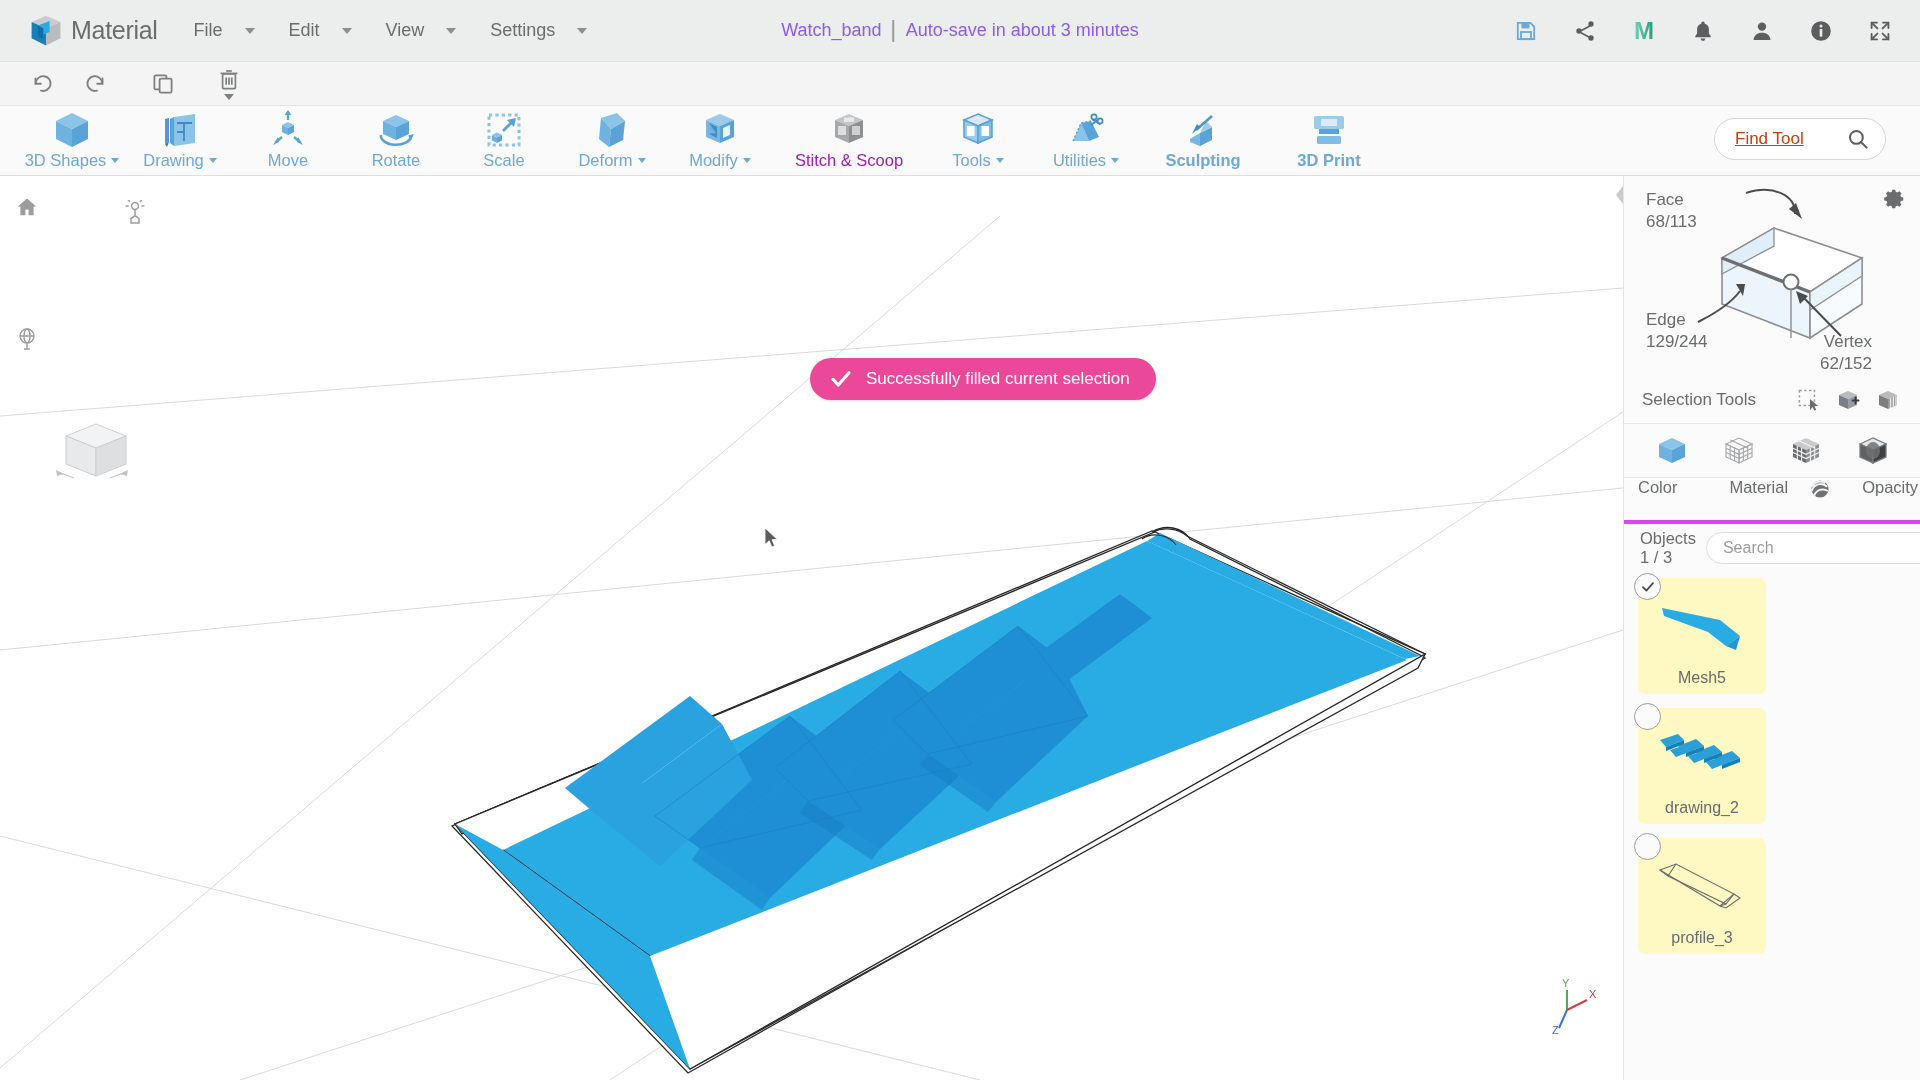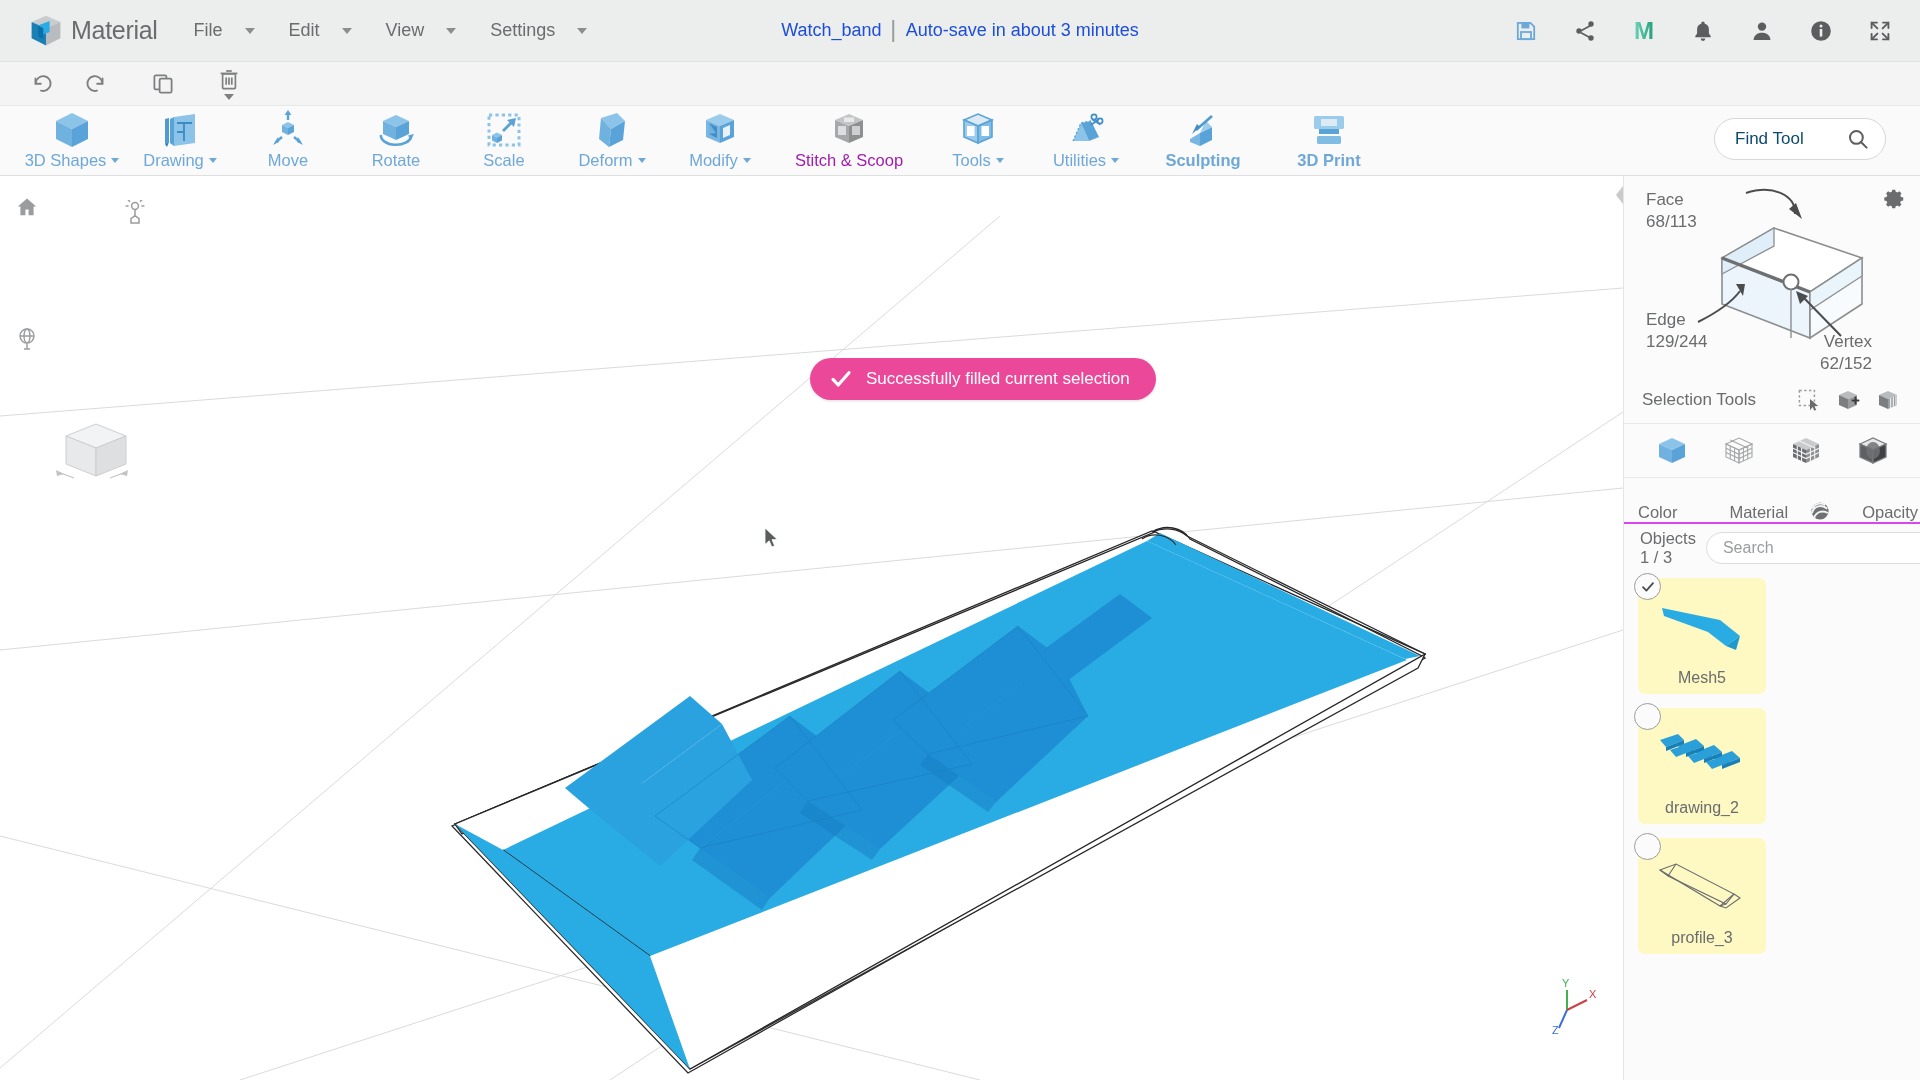--- a/index.html
+++ b/index.html
@@ -23,21 +23,21 @@
   .menu-item {
     font-size: 18px; color: #6a6c6e; padding: 6px 10px; margin-right: 14px;
     cursor: pointer; display: flex; align-items: center; gap: 22px;
   }
   .caret {
     width: 0; height: 0; border-left: 5px solid transparent;
     border-right: 5px solid transparent; border-top: 6px solid #8b8d8f;
   }
   .doc-title {
     position: absolute; left: 50%; transform: translateX(-50%);
-    display: flex; align-items: center; font-size: 18px; color: #1d4ed8;
+    display: flex; align-items: center; font-size: 18px; color: #8b5cf6;
     white-space: nowrap;
   }
   .doc-sep {
     display: inline-block; width: 2px; height: 22px; background: #9a9c9e;
     margin: 0 11px;
   }
   .top-actions {
     position: absolute; right: 26px; top: 0; height: 62px;
     display: flex; align-items: center; gap: 31px;
   }
@@ -86,21 +86,21 @@
   }
   .tool.w-wide { width: 126px; font-weight: bold; }
   .tool.w-xwide { width: 150px; }
 
   .find-tool {
     position: absolute; right: 34px; top: 118px;
     width: 172px; height: 42px; border: 1px solid #d6d7d8; border-radius: 21px;
     background: #fff; display: flex; align-items: center; justify-content: space-between;
     padding: 0 16px 0 20px;
   }
-  .find-tool span { font-size: 17px; color: #0c4a6e; }
+  .find-tool span { font-size: 17px; color: #c2410c; text-decoration: underline; }
 
   
   .viewport {
     position: absolute; top: 176px; left: 0; width: 1623px; height: 904px;
     background: #ffffff; overflow: hidden;
   }
   .vp-left-icons {
     position: absolute; left: 10px; top: 14px; width: 36px;
     display: flex; flex-direction: column; gap: 0px; z-index: 5;
   }
@@ -145,22 +145,22 @@
                         display: flex; align-items: center; justify-content: center; }
 
   .mode-row {
     display: flex; align-items: center; justify-content: space-around;
     height: 54px; border-bottom: 1px solid #e8e9e9; padding: 0 14px;
   }
   .mode-row .mi { cursor: pointer; width: 40px; height: 40px;
                   display: flex; align-items: center; justify-content: center; }
 
   .mat-row {
-    display: flex; align-items: flex-end; height: 46px; padding: 0 14px; gap: 21px;
-    border-bottom: 2px solid #d946ef; font-size: 16.5px; color: #6a6c6e;
+    display: flex; align-items: flex-start; height: 46px; padding: 0 14px; gap: 21px;
+    border-bottom: 4px solid #d946ef; font-size: 16.5px; color: #6a6c6e;
   }
   .swatch { width: 19px; height: 19px; border-radius: 50%; cursor: pointer; }
   .opacity-box {
     width: 52px; height: 27px; border: 1px solid #cfd0d1; background: #fff;
     display: flex; align-items: center; justify-content: center;
     font-size: 15.5px; color: #5a5c5e; cursor: text;
   }
   .spin { display: flex; flex-direction: column; gap: 2px; margin-left: 2px; cursor: pointer; }
   .spin .up { width: 0; height: 0; border-left: 5px solid transparent;
               border-right: 5px solid transparent; border-bottom: 6px solid #77797b; }

